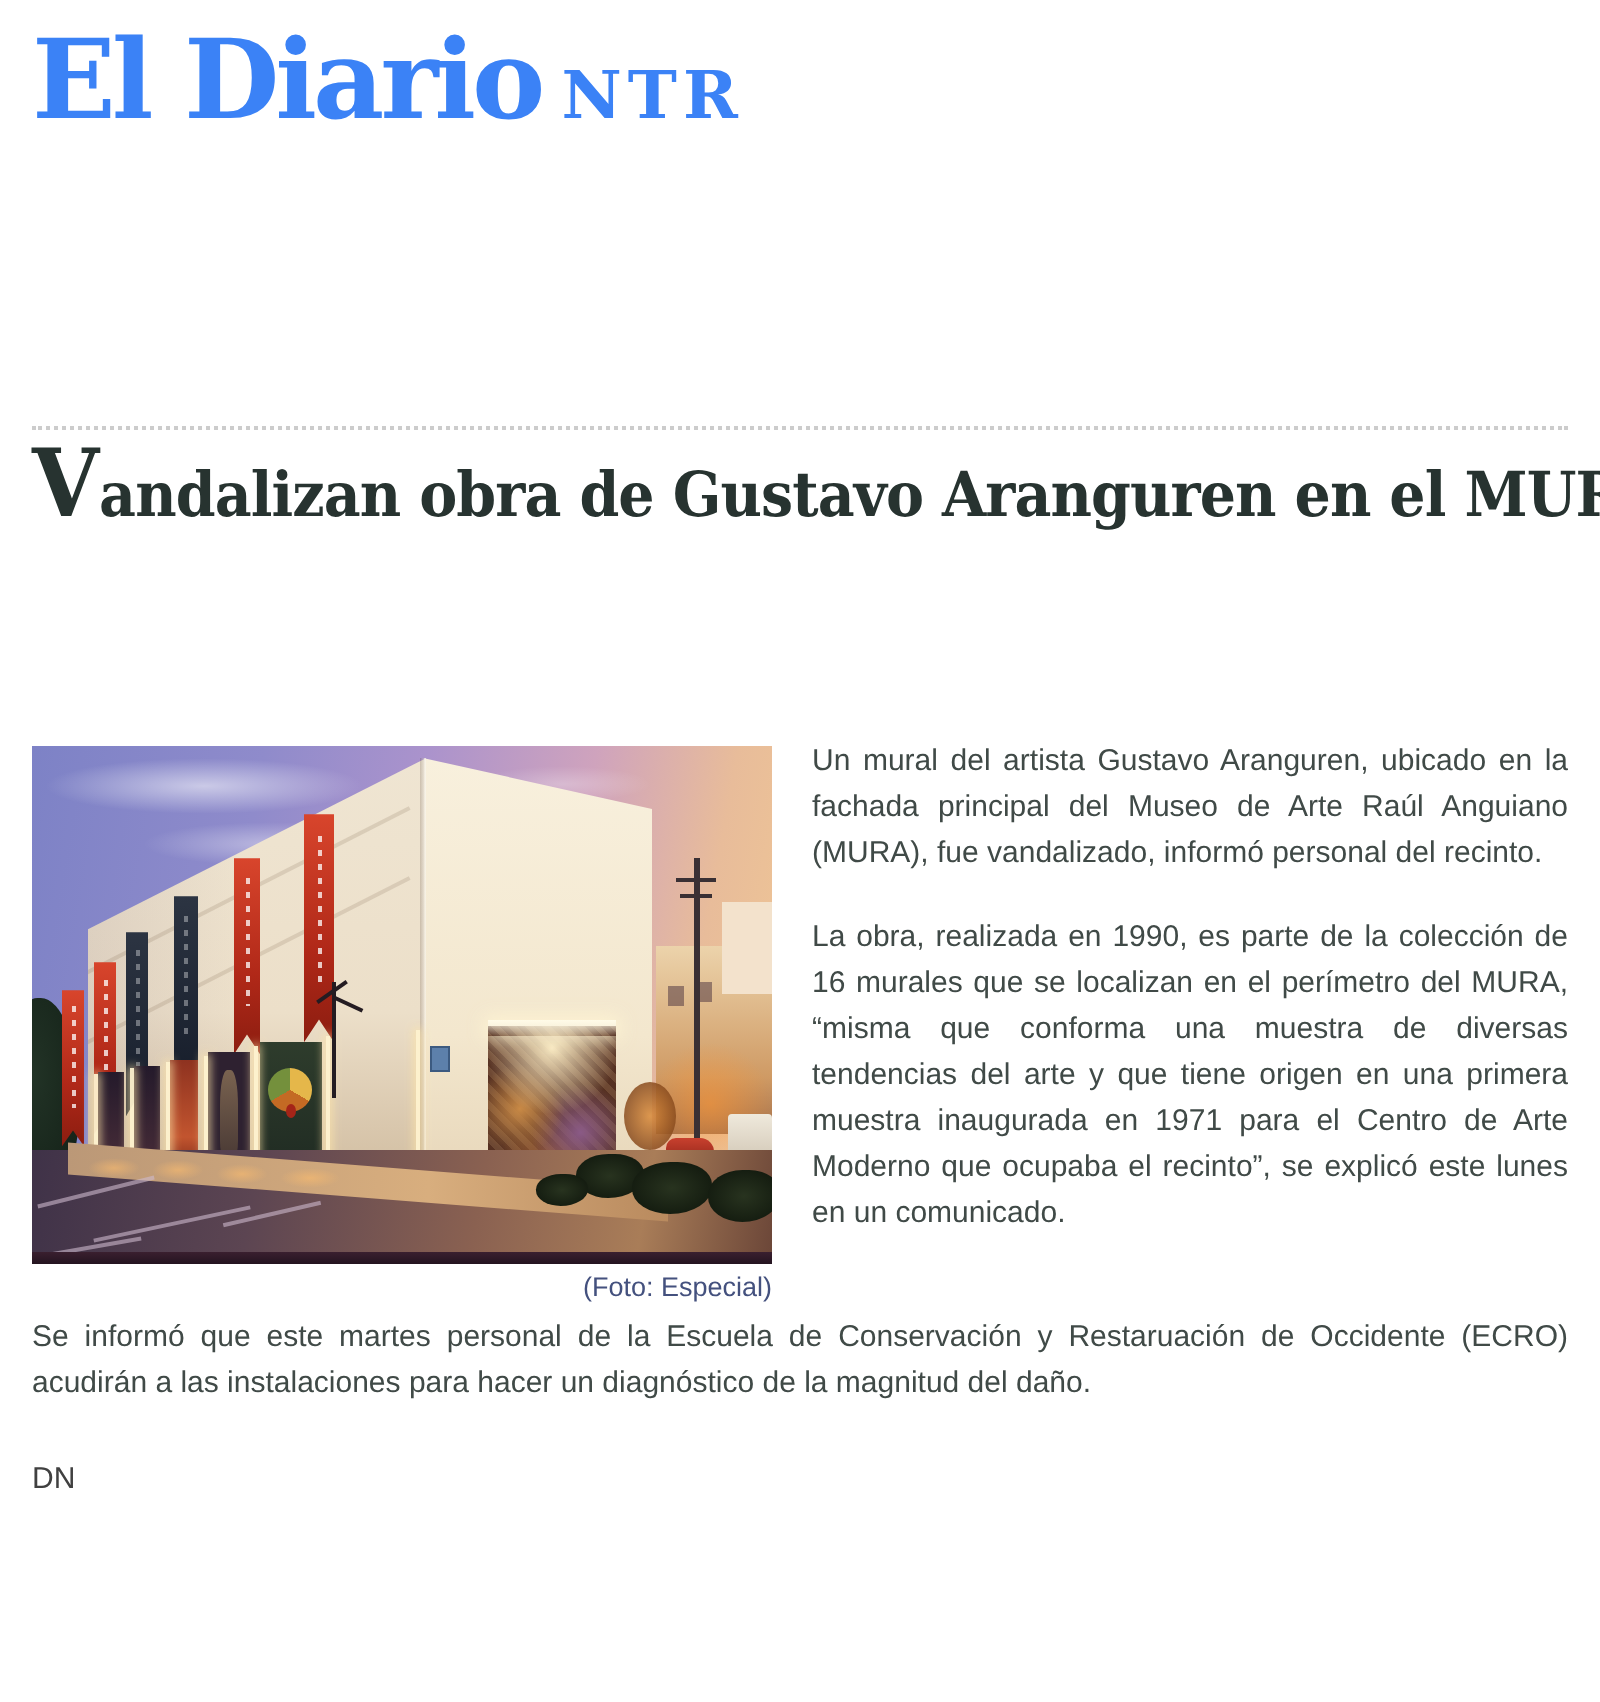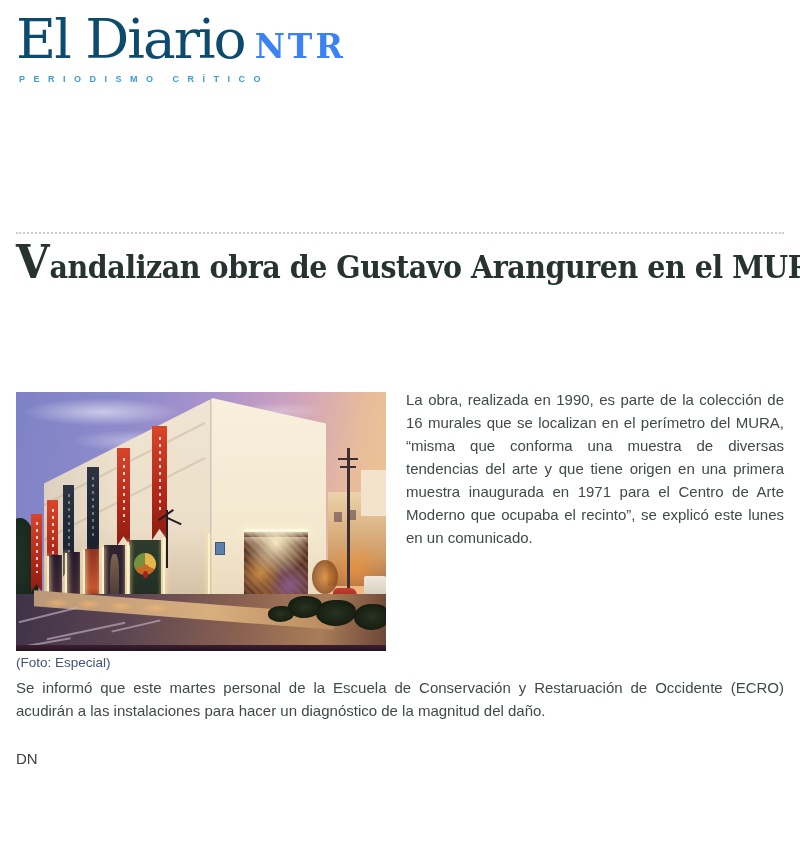--- a/index.html
+++ b/index.html
@@ -9,22 +9,22 @@
     font-family:"Liberation Sans", sans-serif;
     -webkit-font-smoothing:antialiased;
   }
   .page { width:800px; padding:0 16px; position:relative; }
 
   
   .masthead { padding-top:12px; }
   .logo { display:inline-block; cursor:pointer; }
   .logo-line { white-space:nowrap; }
   .logo-main {
-    font-family:"DejaVu Serif", serif; font-weight:normal;
-    font-size:55px; line-height:1; letter-spacing:-2px; color:#0c4a6e;
+    font-family:"DejaVu Serif", serif; font-weight:bold;
+    font-size:55px; line-height:1; letter-spacing:-2px; color:#3b82f6;
   }
   .logo-suffix {
     font-family:"DejaVu Serif", serif; font-weight:bold;
     font-size:33px; letter-spacing:3px; color:#3b82f6; margin-left:10px;
   }
   .logo-tagline {
     margin-top:7px; margin-left:3px;
     font-size:9px; font-weight:bold; letter-spacing:8.5px; color:#3f9bd3;
   }
 
@@ -42,21 +42,21 @@
   .article-body { margin-top:104px; }
   .article-body p {
     font-size:15px; line-height:23px; color:#404a47;
     text-align:justify; margin-bottom:19px;
   }
   .article-body p.clear { clear:both; }
   .signature { margin-top:28px; font-size:15px; color:#404040; }
 
   figure.photo-figure { float:left; width:370px; margin:4px 20px 6px 0; }
   figcaption {
-    text-align:left; font-size:13.5px; color:#44517e; margin-top:4px;
+    text-align:right; font-size:13.5px; color:#44517e; margin-top:4px;
   }
 
   
   .photo { position:relative; width:370px; height:259px; overflow:hidden;
     background:linear-gradient(100deg,#7d82c6 0%,#8f8bcb 28%,#ab93cc 48%,#cfa3bd 68%,#e8bc9a 85%,#f0c794 100%);
   }
   .photo div { position:absolute; }
   .cloud { background:radial-gradient(ellipse, rgba(255,255,255,.55), rgba(255,255,255,0) 70%); }
   .c1 { left:6px; top:6px; width:160px; height:28px; }
   .c2 { left:55px; top:38px; width:130px; height:22px; opacity:.7; }
@@ -167,21 +167,20 @@
 </head>
 <body>
 
 <div class="page">
 
   <header class="masthead">
     <div class="logo">
       <div class="logo-line">
         <span class="logo-main">El Diario</span><span class="logo-suffix">NTR</span>
       </div>
-      <div class="logo-tagline">PERIODISMO CRÍTICO</div>
     </div>
   </header>
 
   <div class="dotted-rule"></div>
 
   <h1 class="headline"><span class="dropcap">V</span><span>andalizan obra de Gustavo Aranguren en el MURA</span></h1>
 
   <div class="article-body">
 
     <figure class="photo-figure">
@@ -269,19 +268,20 @@
         <div class="sh s3"></div>
         <div class="sh s4"></div>
         <div class="sap"></div>
         <div class="br1"></div>
         <div class="br2"></div>
         <div class="bottom-strip"></div>
       </div>
       <figcaption>(Foto: Especial)</figcaption>
     </figure>
 
+    <p>Un mural del artista Gustavo Aranguren, ubicado en la fachada principal del Museo de Arte Raúl Anguiano (MURA), fue vandalizado, informó personal del recinto.</p>
     <p>La obra, realizada en 1990, es parte de la colección de 16 murales que se localizan en el perímetro del MURA, “misma que conforma una muestra de diversas tendencias del arte y que tiene origen en una primera muestra inaugurada en 1971 para el Centro de Arte Moderno que ocupaba el recinto”, se explicó este lunes en un comunicado.</p>
     <p class="clear">Se informó que este martes personal de la Escuela de Conservación y Restaruación de Occidente (ECRO) acudirán a las instalaciones para hacer un diagnóstico de la magnitud del daño.</p>
 
     <div class="signature">DN</div>
   </div>
 
 </div>
 
 </body></html>

